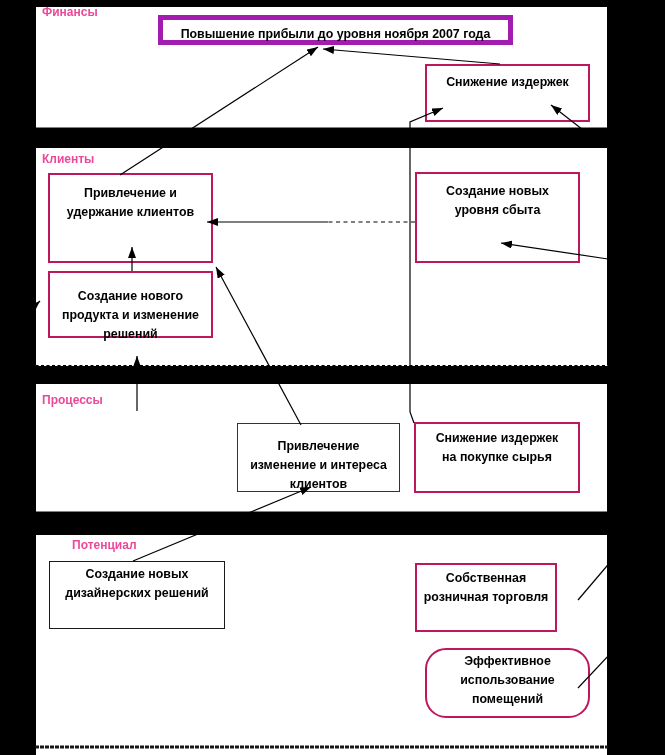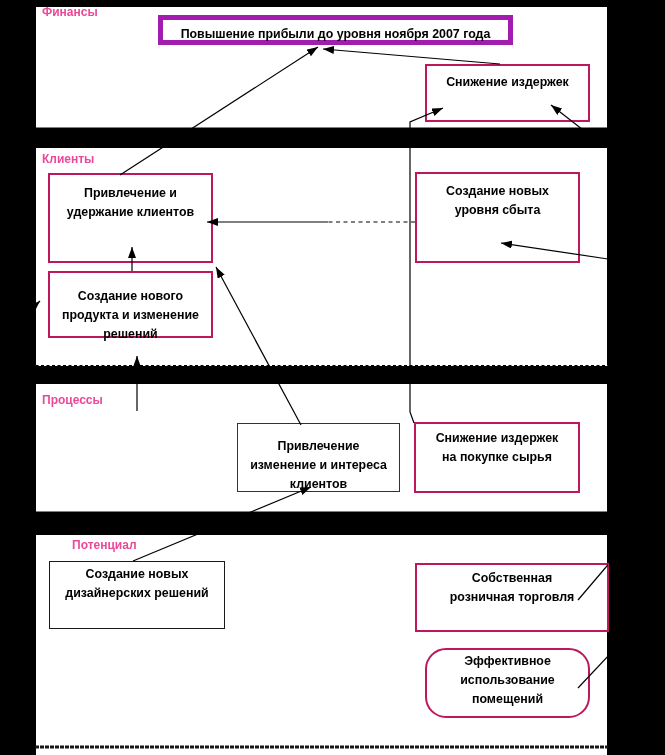--- a/index.html
+++ b/index.html
@@ -26,21 +26,21 @@
   .bd-black{border:1.5px solid #1a1a1a;}
   .b-profit   {left:158px;top:15px; width:355px;height:30px;border:5px solid #a21caf;padding-top:5px;}
   .b-costred  {left:425px;top:64px; width:165px;height:58px;padding-top:7px;}
   .b-attract  {left:48px; top:173px;width:165px;height:90px;padding-top:9px;}
   .b-newprod  {left:48px; top:271px;width:165px;height:67px;padding-top:14px;}
   .b-channels {left:415px;top:172px;width:165px;height:91px;padding-top:8px;}
   .b-study    {left:48px; top:411px;width:177px;height:68px;padding-top:4px;}
   .b-attention{left:237px;top:423px;width:163px;height:69px;padding-top:13px;border-color:#333;}
   .b-rawcost  {left:414px;top:422px;width:166px;height:71px;padding-top:5px;}
   .b-design   {left:49px; top:561px;width:176px;height:68px;padding-top:3px;}
-  .b-retail   {left:415px;top:563px;width:194px;height:69px;padding-top:4px;}
+  .b-retail   {left:415px;top:563px;width:142px;height:69px;padding-top:4px;}
   .b-premises {left:425px;top:648px;width:165px;height:70px;padding-top:2px;border-radius:21px;}
 </style>
 </head>
 <body>
 
 <div class="stage">
 
   <svg width="665" height="755" viewBox="0 0 665 755">
     <rect x="35.5" y="6.5" width="572" height="121.5" fill="#ffffff" stroke="#000" stroke-width="1"></rect>
     <rect x="35.5" y="147.5" width="572" height="218.5" fill="#ffffff"></rect>

